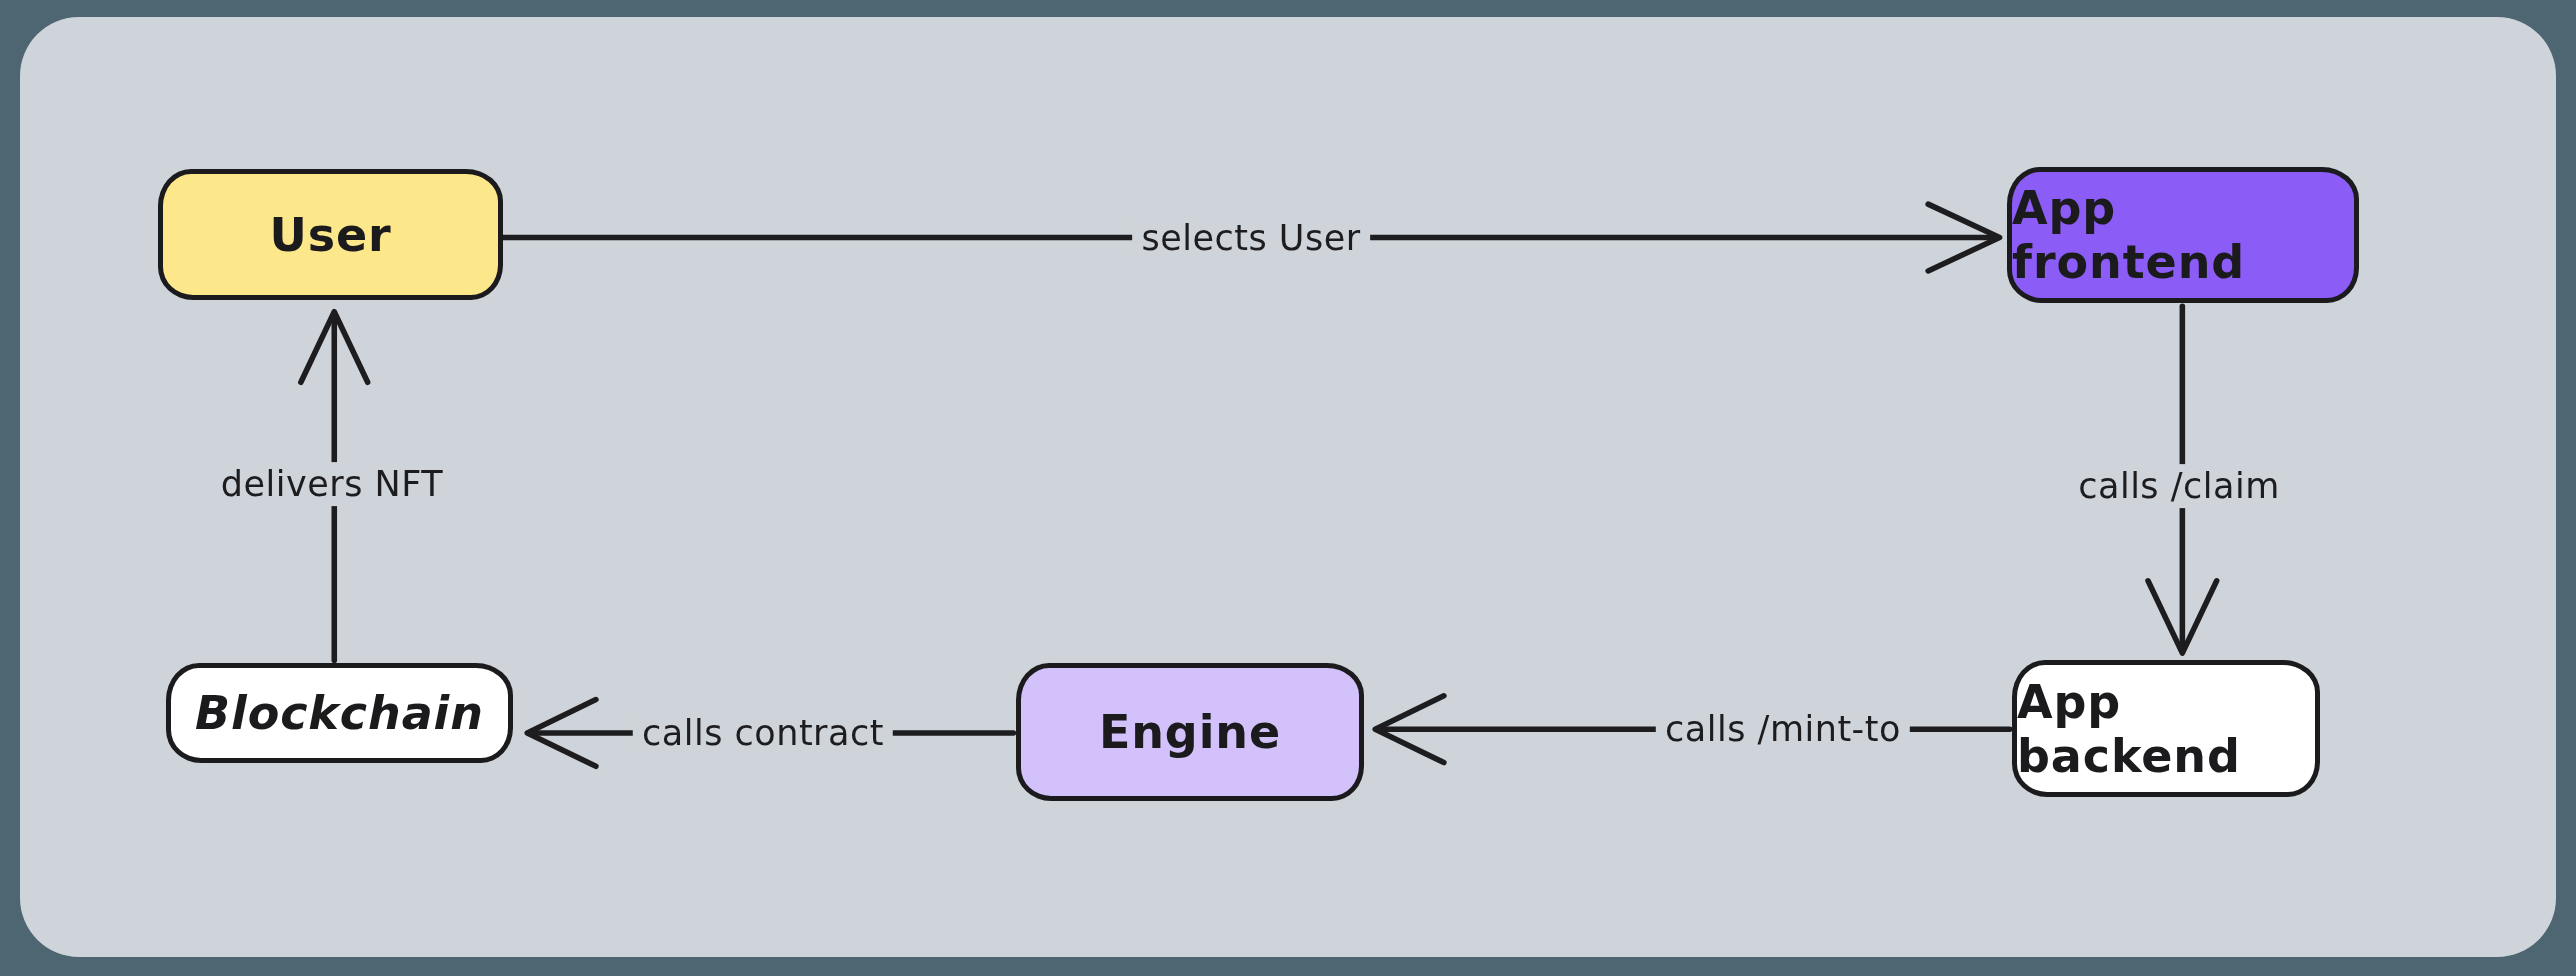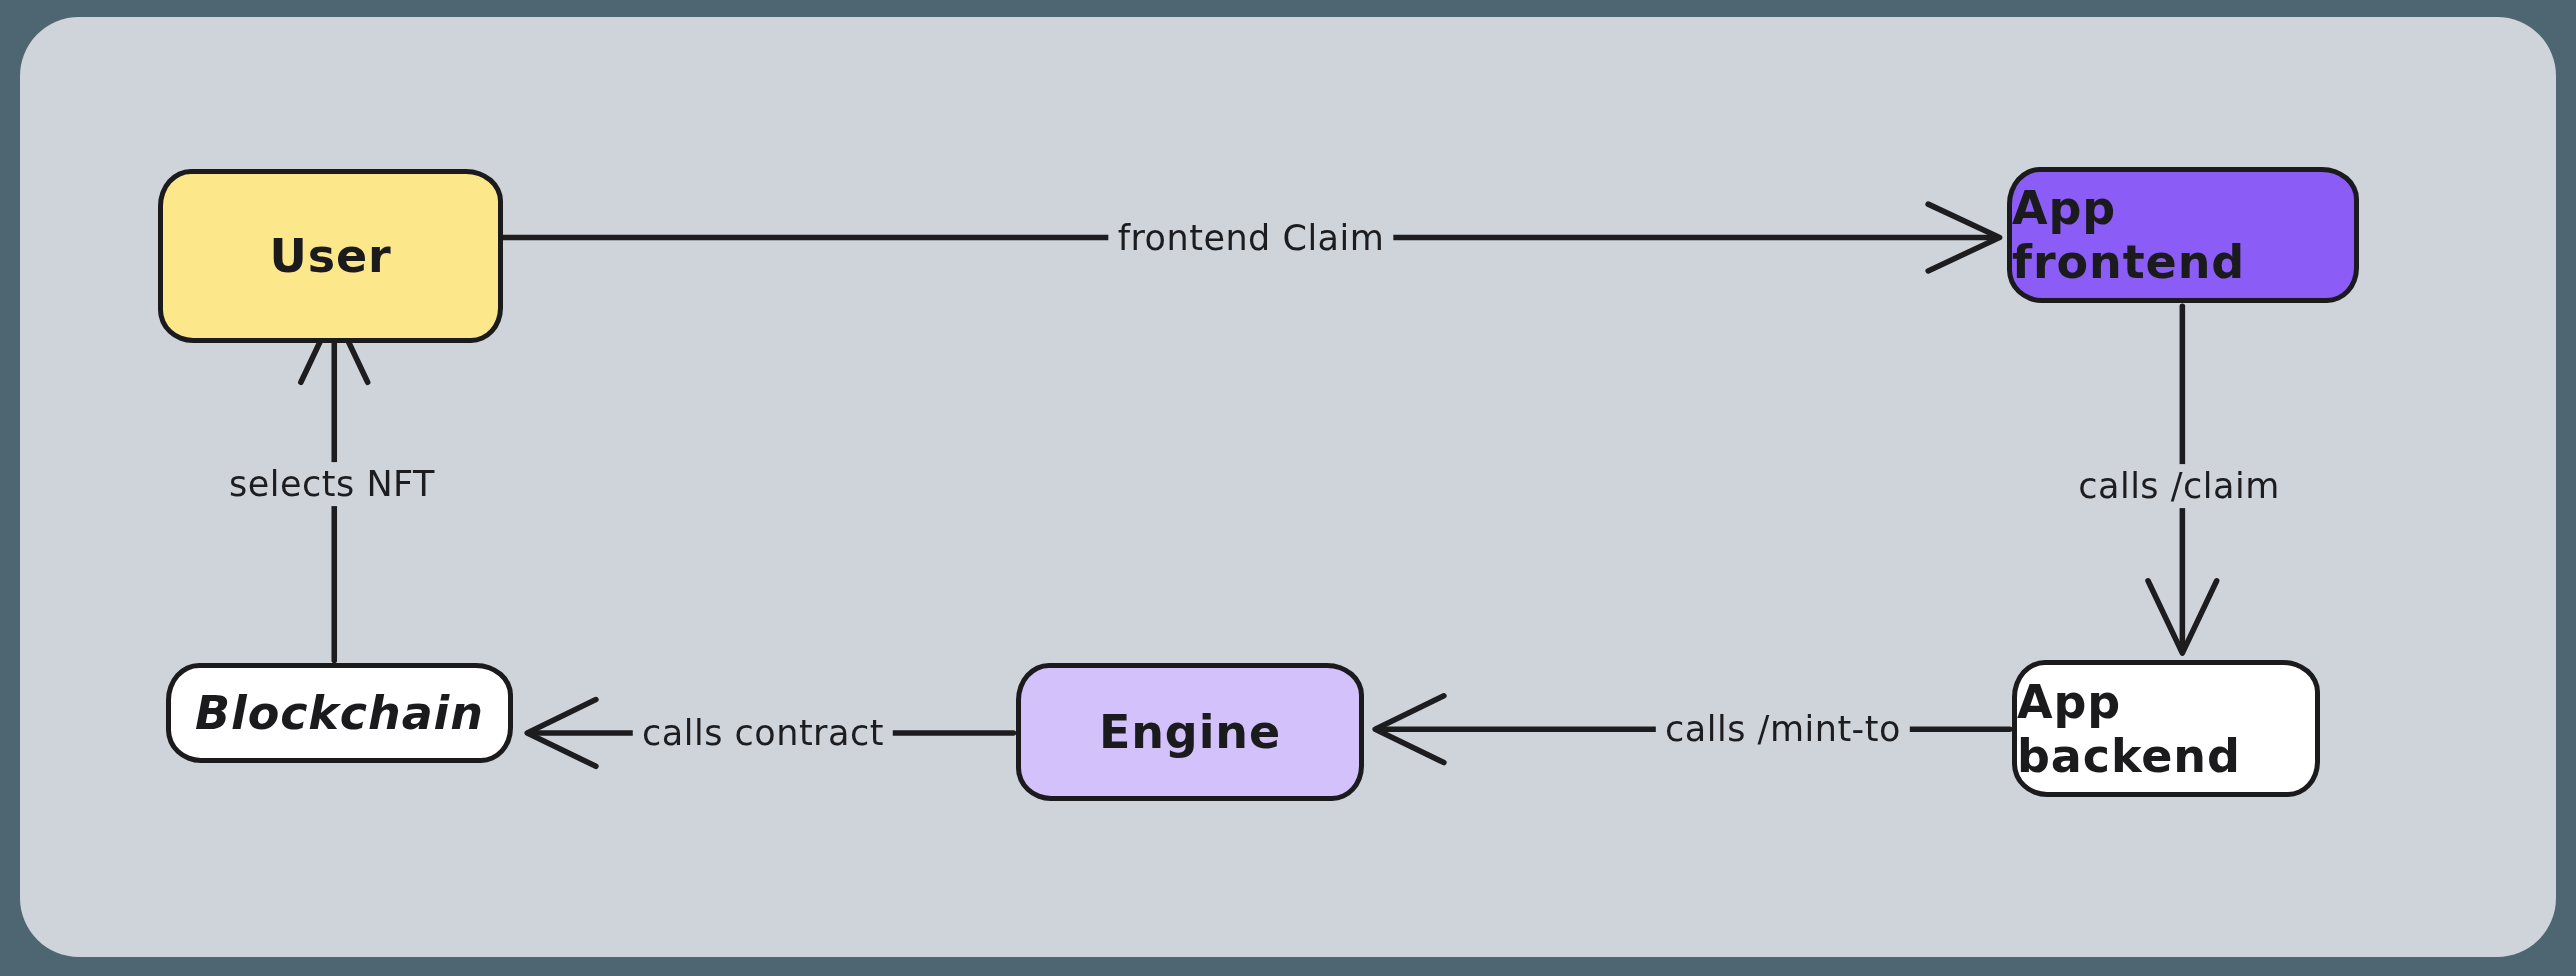--- a/index.html
+++ b/index.html
@@ -56,27 +56,27 @@
     <path d="M1092 790 L572 790"></path>
     <path d="M642 754 L568 790 L642 826"></path>
   </g>
 
   <g>
     <path d="M360 712 L360 340"></path>
     <path d="M324 412 L360 336 L396 412"></path>
   </g>
 </svg>
 
-<div class="edge-label" style="left:1251px;top:238px;">frontend Claim</div>
+<div class="edge-label" style="left:1251px;top:238px;">selects User</div>
 <div class="edge-label" style="left:2179px;top:486px;">calls /claim</div>
 <div class="edge-label" style="left:1783px;top:729px;">calls /mint-to</div>
 <div class="edge-label" style="left:763px;top:733px;text-align:center;">calls contract</div>
-<div class="edge-label" style="left:332px;top:484px;">selects NFT</div>
+<div class="edge-label" style="left:332px;top:484px;">delivers NFT</div>
 
-<div class="node" style="left: 158px; top: 169px; width: 345px; height: 174px; background: rgb(252, 232, 139);">
+<div class="node" style="left: 158px; top: 169px; width: 345px; height: 131px; background: rgb(252, 232, 139);">
   <span>User</span>
 </div>
 
 <div class="node" style="left: 2007px; top: 167px; width: 352px; height: 136px; background: #8b5cf6;">
   <span>App frontend</span>
 </div>
 
 <div class="node" style="left: 2012px; top: 660px; width: 308px; height: 137px; background: rgb(255, 255, 255);">
   <span>App backend</span>
 </div>

